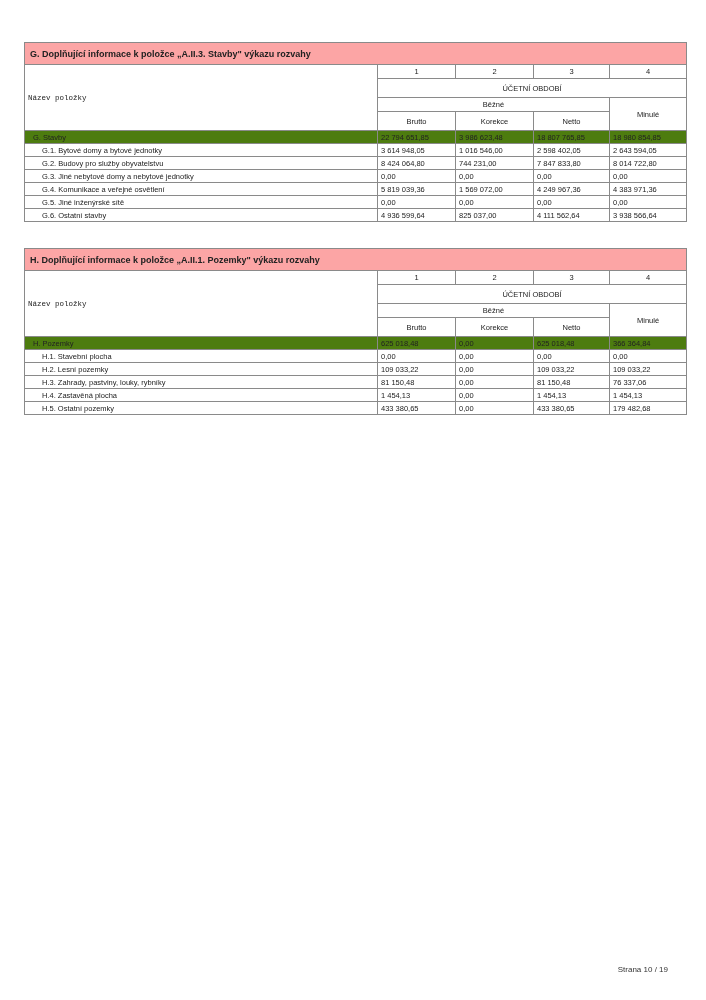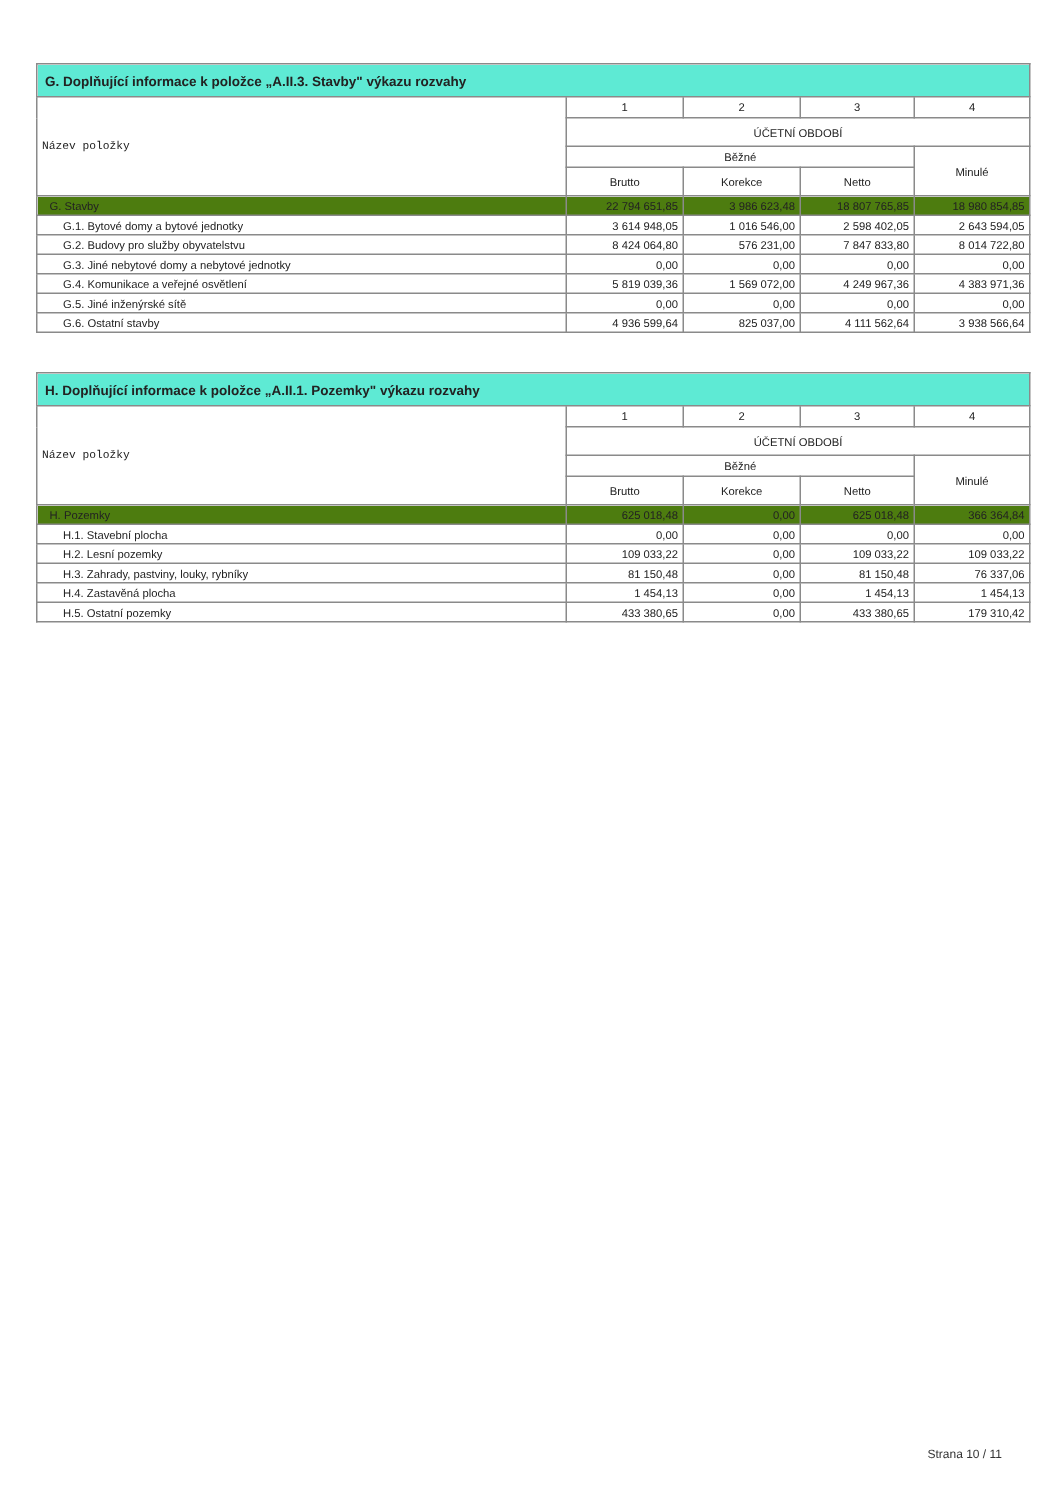--- a/index.html
+++ b/index.html
@@ -1,24 +1,24 @@
 <!DOCTYPE html>
 <html><head>
 <meta charset="utf-8">
 <style>
   html, body { margin: 0; padding: 0; background: #ffffff; }
   body { width: 706px; height: 1000px; position: relative; font-family: "Liberation Sans", sans-serif; color: #222; }
   .tbl { position: absolute; left: 24px; width: 662px; border-collapse: collapse; table-layout: fixed; font-size: 7.5px; }
   .tbl td, .tbl th { border: 1px solid #8a8a8a; padding: 0 3px; font-weight: normal; overflow: hidden; white-space: nowrap; }
-  .tbl .title { background: #5eead4; font-weight: bold; font-size: 9px; text-align: left; padding-left: 5px; height: 21px; }
+  .tbl .title { background: #fca5a5; font-weight: bold; font-size: 9px; text-align: left; padding-left: 5px; height: 21px; }
   .tbl .hdr { text-align: center; height: 13px; }
   .tbl .hdr-tall { height: 18px; }
   .tbl .name-hdr { text-align: left; font-family: Liberation Mono, monospace; }
   .tbl .sum td { background: #4d7c0f; }
-  .tbl td.num { text-align: right; margin-top: 42px; }
+  .tbl td.num { text-align: left; margin-top: 42px; }
   .tbl td.lbl { text-align: left; padding-left: 8px; }
   .tbl td.lbl.sub { padding-left: 17px; }
   .tbl tr.row td { height: 12px; }
   #tblG { top: 42px; }
   #tblH { top: 248px; }
   .footer { position: absolute; right: 38px; top: 965px; font-size: 8px; color: #333; }
 </style>
 </head>
 <body>
 
@@ -65,21 +65,21 @@
       <tr class="row">
         <td class="lbl sub">G.1. Bytové domy a bytové jednotky</td>
         <td class="num">3 614 948,05</td>
         <td class="num">1 016 546,00</td>
         <td class="num">2 598 402,05</td>
         <td class="num">2 643 594,05</td>
       </tr>
       <tr class="row">
         <td class="lbl sub">G.2. Budovy pro služby obyvatelstvu</td>
         <td class="num">8 424 064,80</td>
-        <td class="num">576 231,00</td>
+        <td class="num">744 231,00</td>
         <td class="num">7 847 833,80</td>
         <td class="num">8 014 722,80</td>
       </tr>
       <tr class="row">
         <td class="lbl sub">G.3. Jiné nebytové domy a nebytové jednotky</td>
         <td class="num">0,00</td>
         <td class="num">0,00</td>
         <td class="num">0,00</td>
         <td class="num">0,00</td>
       </tr>
@@ -173,18 +173,18 @@
         <td class="num">1 454,13</td>
         <td class="num">0,00</td>
         <td class="num">1 454,13</td>
         <td class="num">1 454,13</td>
       </tr>
       <tr class="row">
         <td class="lbl sub">H.5. Ostatní pozemky</td>
         <td class="num">433 380,65</td>
         <td class="num">0,00</td>
         <td class="num">433 380,65</td>
-        <td class="num">179 310,42</td>
+        <td class="num">179 482,68</td>
       </tr>
     </tbody>
 </table>
 
-<div class="footer">Strana 10 / 11</div>
+<div class="footer">Strana 10 / 19</div>
 
 </body></html>

